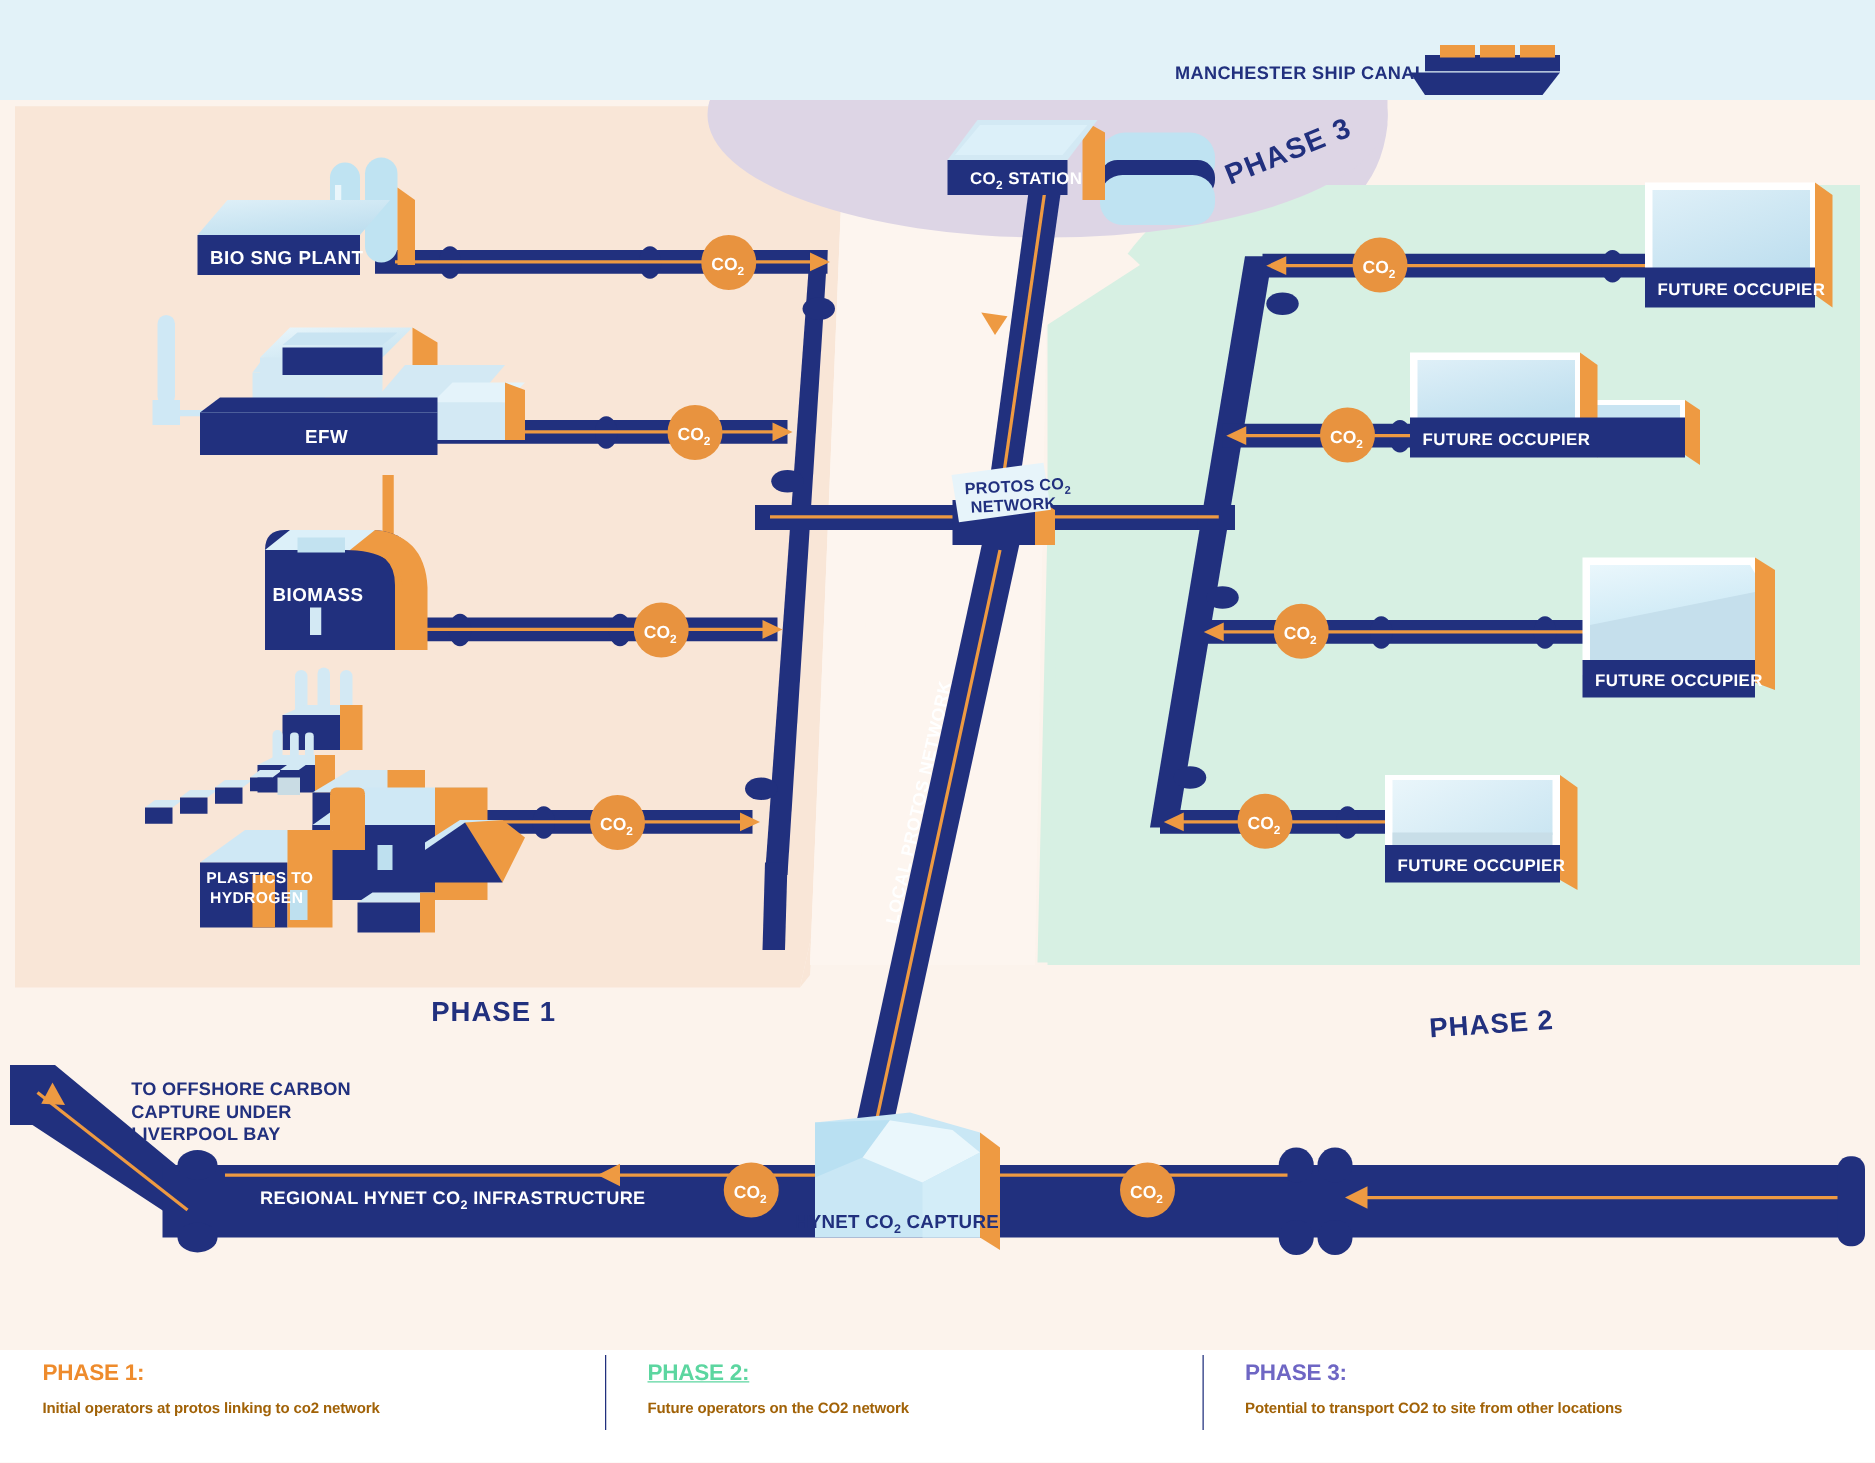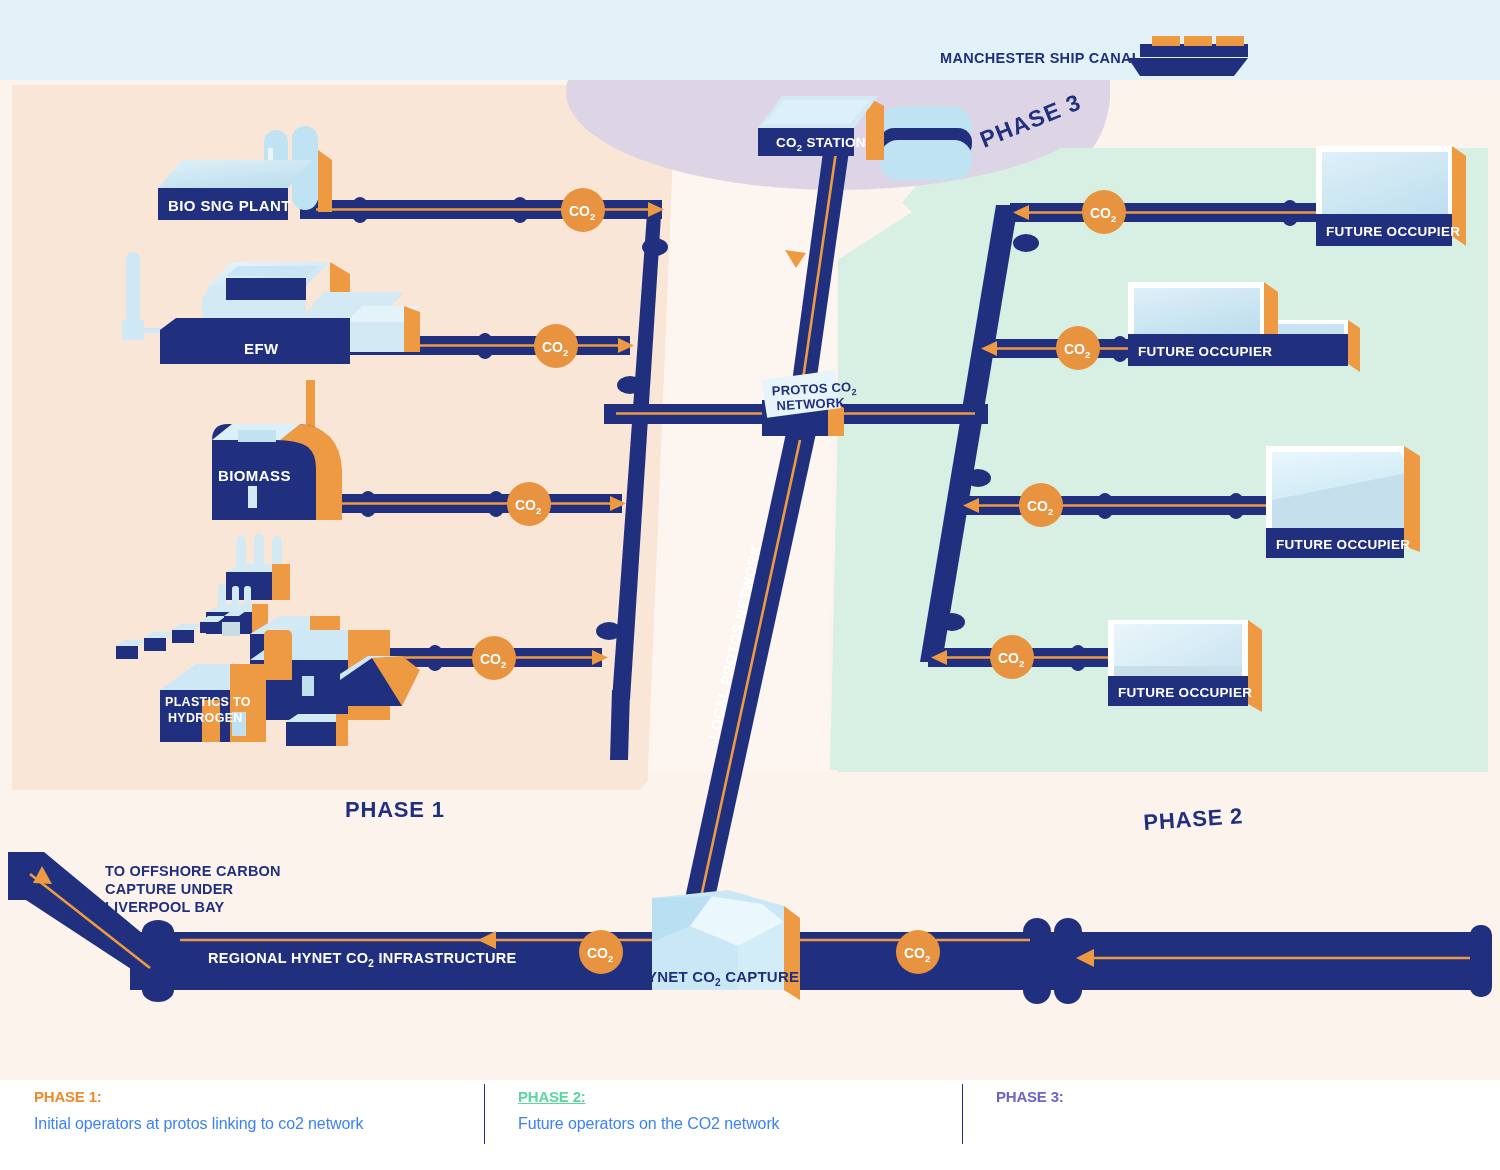--- a/index.html
+++ b/index.html
@@ -9,25 +9,25 @@
   .lbl{font-family:"Liberation Sans", sans-serif;font-weight:bold;}
   .white{fill:#ffffff;}
   .navy{fill:#21307E;}
   .legend-wrap{position:absolute;left:0;top:1080px;width:1500px;height:90px;background:#ffffff;}
   .legend{display:flex;width:1500px;height:90px;}
   .lg-col{position:relative;padding:8px 0 0 34px;box-sizing:border-box;}
   .lg-col.c1{width:484px;}
   .lg-col.c2{width:478px;}
   .lg-col.c3{width:468px;}
   .lg-col.c2:before,.lg-col.c3:before{content:"";position:absolute;left:0;top:4px;width:1px;height:60px;background:#21307E;}
-  .lg-title{font-size:15px;font-weight:bold;letter-spacing:-0.2px;margin-bottom:10px;}
+  .lg-title{font-size:18px;font-weight:bold;letter-spacing:-0.2px;margin-bottom:10px;}
   .lg-title.p1{color:#EE8B2C;}
   .lg-title.p2{color:#5CD6A0;text-decoration:underline;}
   .lg-title.p3{color:#6E66C4;}
-  .lg-desc{font-size:16px;color:#3b82f6;letter-spacing:-0.1px;}
+  .lg-desc{font-size:12px;color:#a16207;letter-spacing:-0.1px;font-weight:bold;}
 </style>
 </head>
 <body>
 
 <div id="stage">
 
 <svg width="1500" height="1080" viewBox="0 0 1500 1080">
   <defs>
     <linearGradient id="roofGrad" x1="0" y1="0" x2="0.6" y2="1">
       <stop offset="0" stop-color="#DFF0F8"></stop>
@@ -394,17 +394,18 @@
     <div class="lg-col c1">
       <div class="lg-title p1">PHASE 1:</div>
       <div class="lg-desc">Initial operators at protos linking to co2 network</div>
     </div>
     <div class="lg-col c2">
       <div class="lg-title p2">PHASE 2:</div>
       <div class="lg-desc">Future operators on the CO2 network</div>
     </div>
     <div class="lg-col c3">
       <div class="lg-title p3">PHASE 3:</div>
+      <div class="lg-desc">Potential to transport CO2 to site from other locations</div>
     </div>
   </div>
 </div>
 
 </div>
 
 </body></html>

